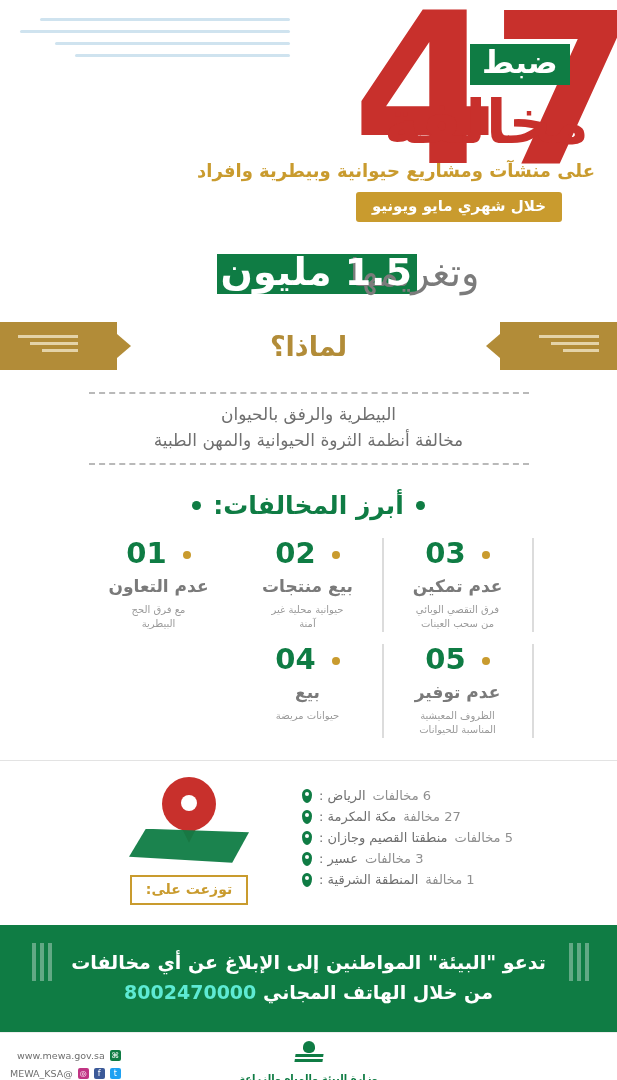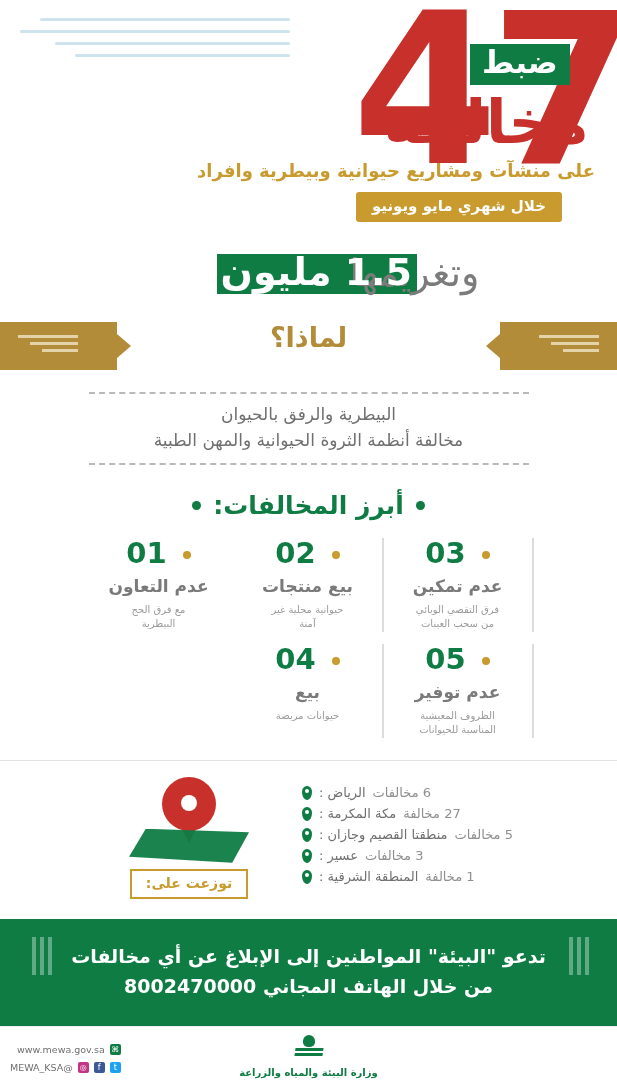--- a/index.html
+++ b/index.html
@@ -135,20 +135,21 @@
     z-index: 3;
     white-space: nowrap;
   }
 
   
   .why-band {
     position: relative;
     height: 48px;
     background: #b28c38;
     display: flex;
+    align-items: center;
     justify-content: center;
   }
   .why-band .inner {
     background: #ffffff;
     width: 383px;
     height: 48px;
     position: absolute;
     left: 117px;
     top: 0;
   }
@@ -323,21 +324,21 @@
     border-radius: 50%;
   }
   .map-shape {
     width: 120px; height: 34px;
     margin: -18px auto 0 auto;
     background: #0f7c44;
     clip-path: polygon(14% 0, 100% 10%, 86% 100%, 0 82%);
     opacity: 0.95;
   }
   .dist-label {
-    margin: 6px auto 0 auto;
+    margin: 12px auto 0 auto;
     display: inline-block;
     border: 2px solid #c99b2e;
     color: #c99b2e;
     font-size: 14px;
     font-weight: bold;
     padding: 4px 14px 6px 14px;
   }
 
   
   .cta {
@@ -352,21 +353,21 @@
   .cta-bars.r { right: 16px; }
   .cta-bars.l { left: 16px; }
   .cta-bars i {
     display: inline-block;
     width: 4px; height: 38px;
     background: rgba(255,255,255,0.35);
     margin-left: 4px;
   }
   .cta-line1 { font-size: 19px; font-weight: bold; line-height: 1.6; }
   .cta-line2 { font-size: 19px; font-weight: bold; line-height: 1.6; }
-  .cta-phone { color: #ffffff; }
+  .cta-phone { color: #5eead4; }
 
   
   .footer {
     height: 92px;
     background: #ffffff;
     position: relative;
     border-top: 1px solid #ededed;
   }
   .footer-center {
     position: absolute;

